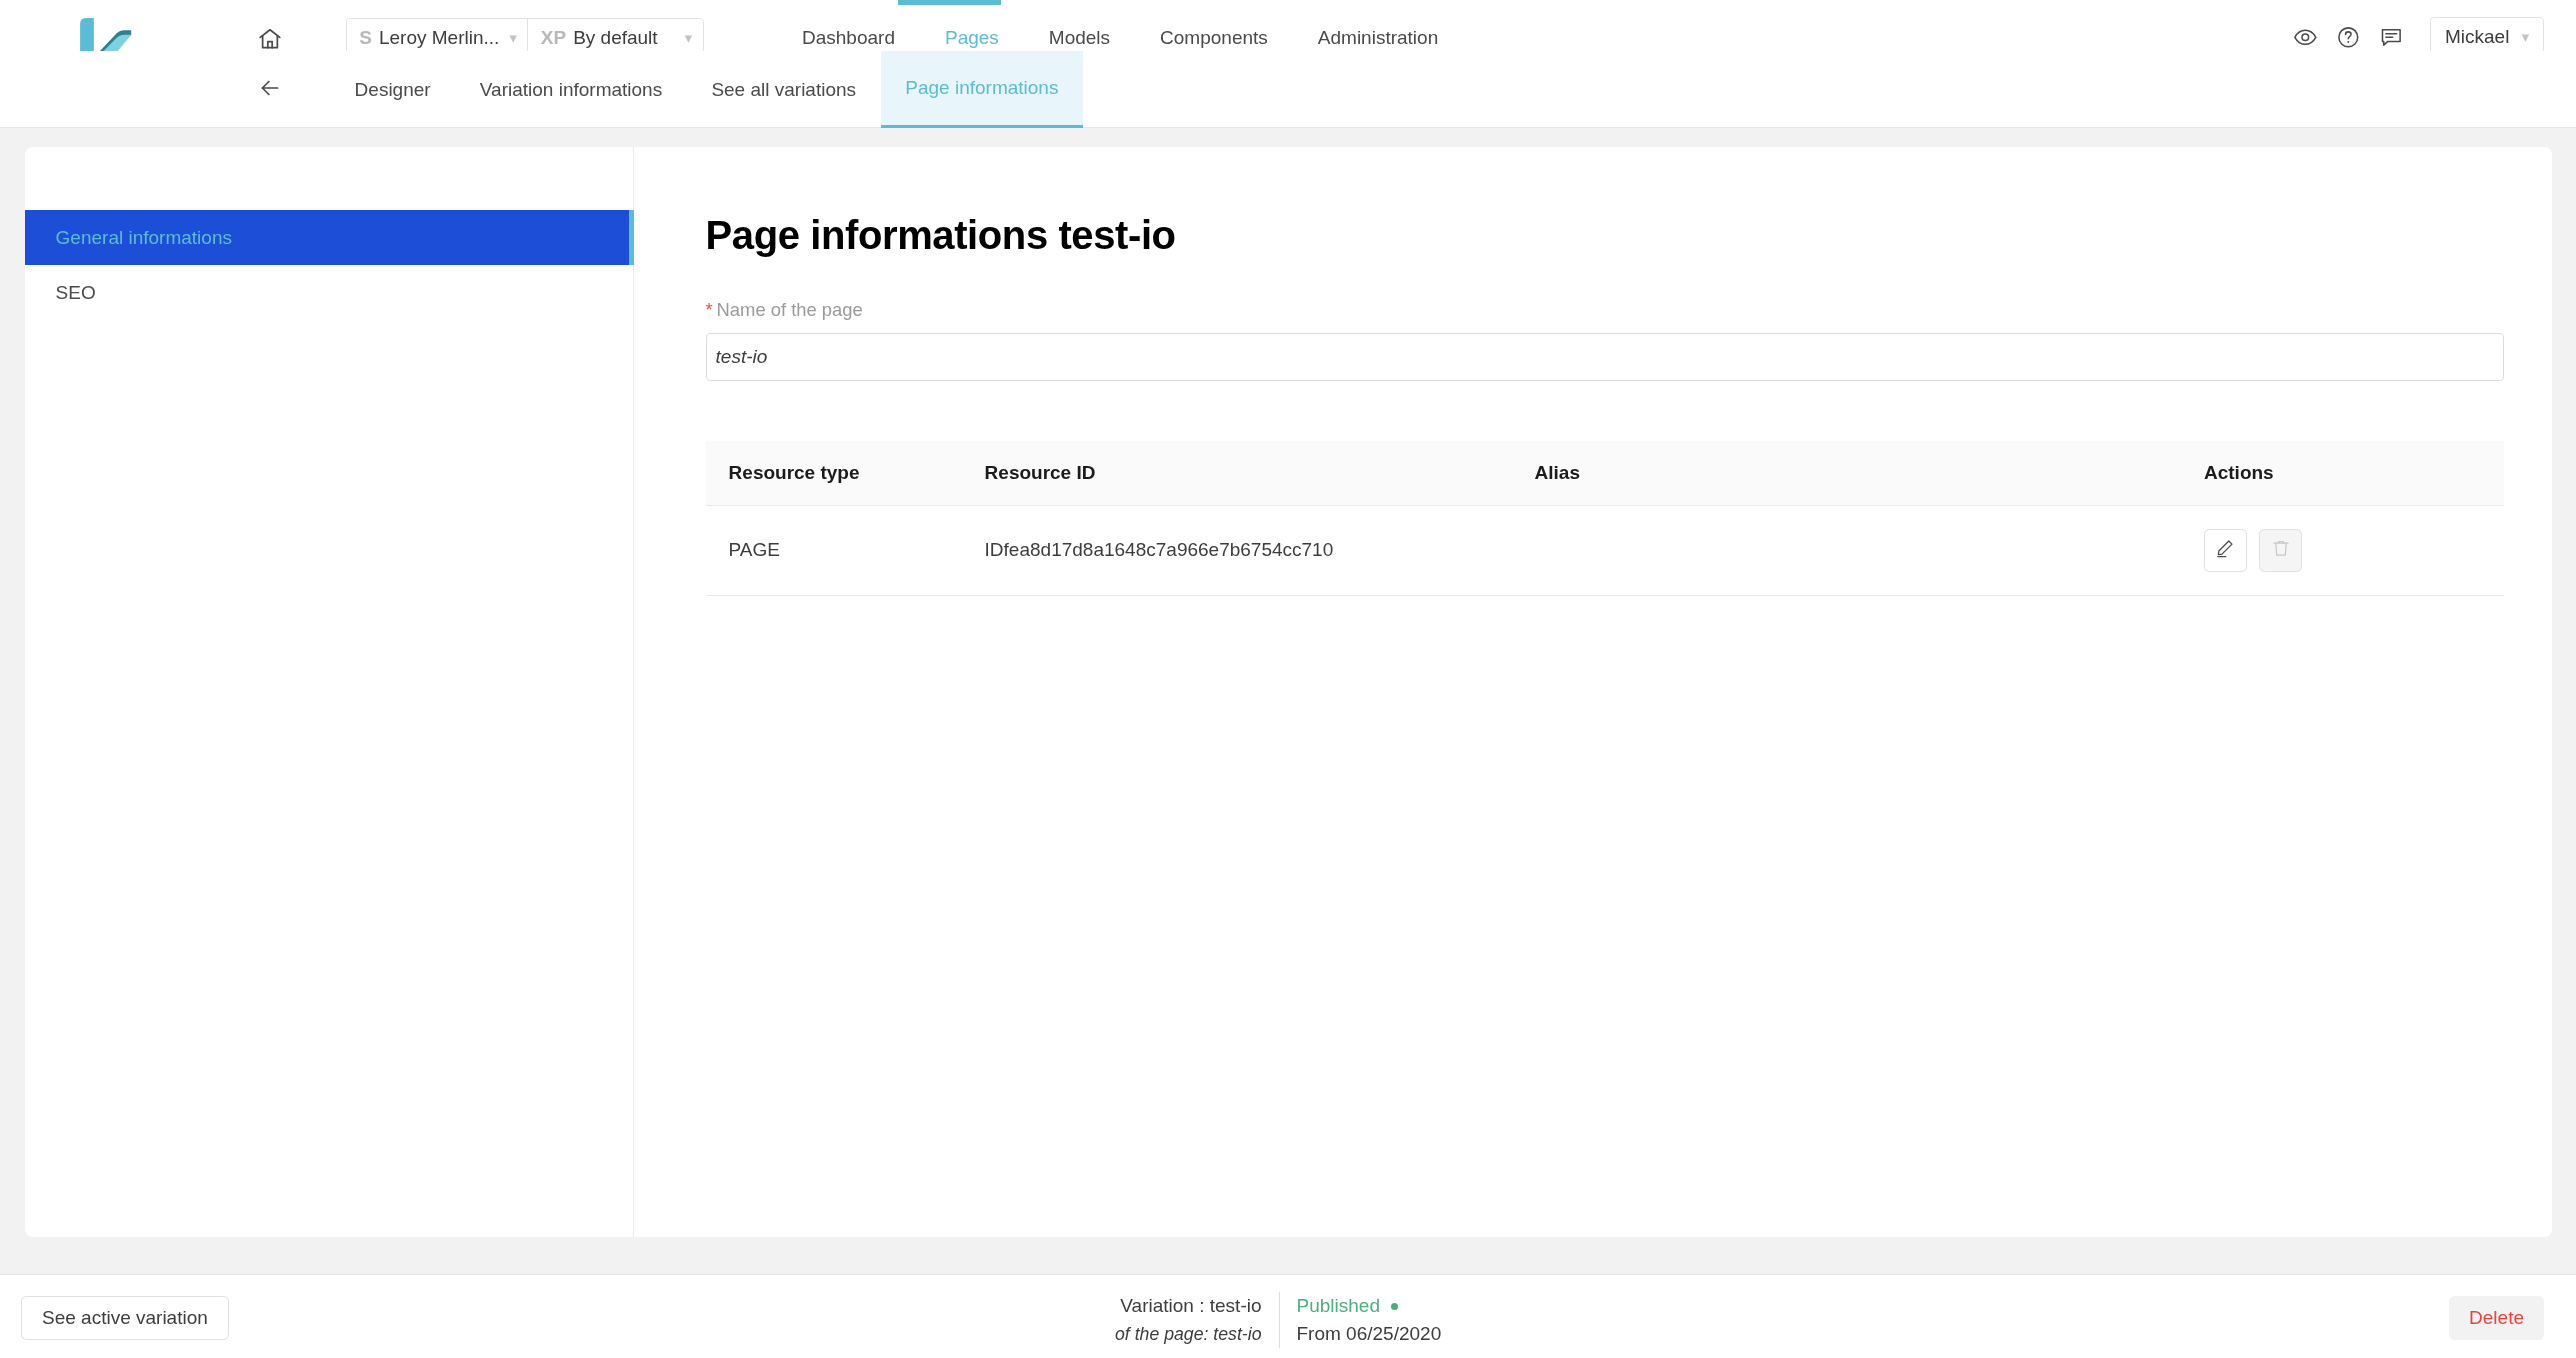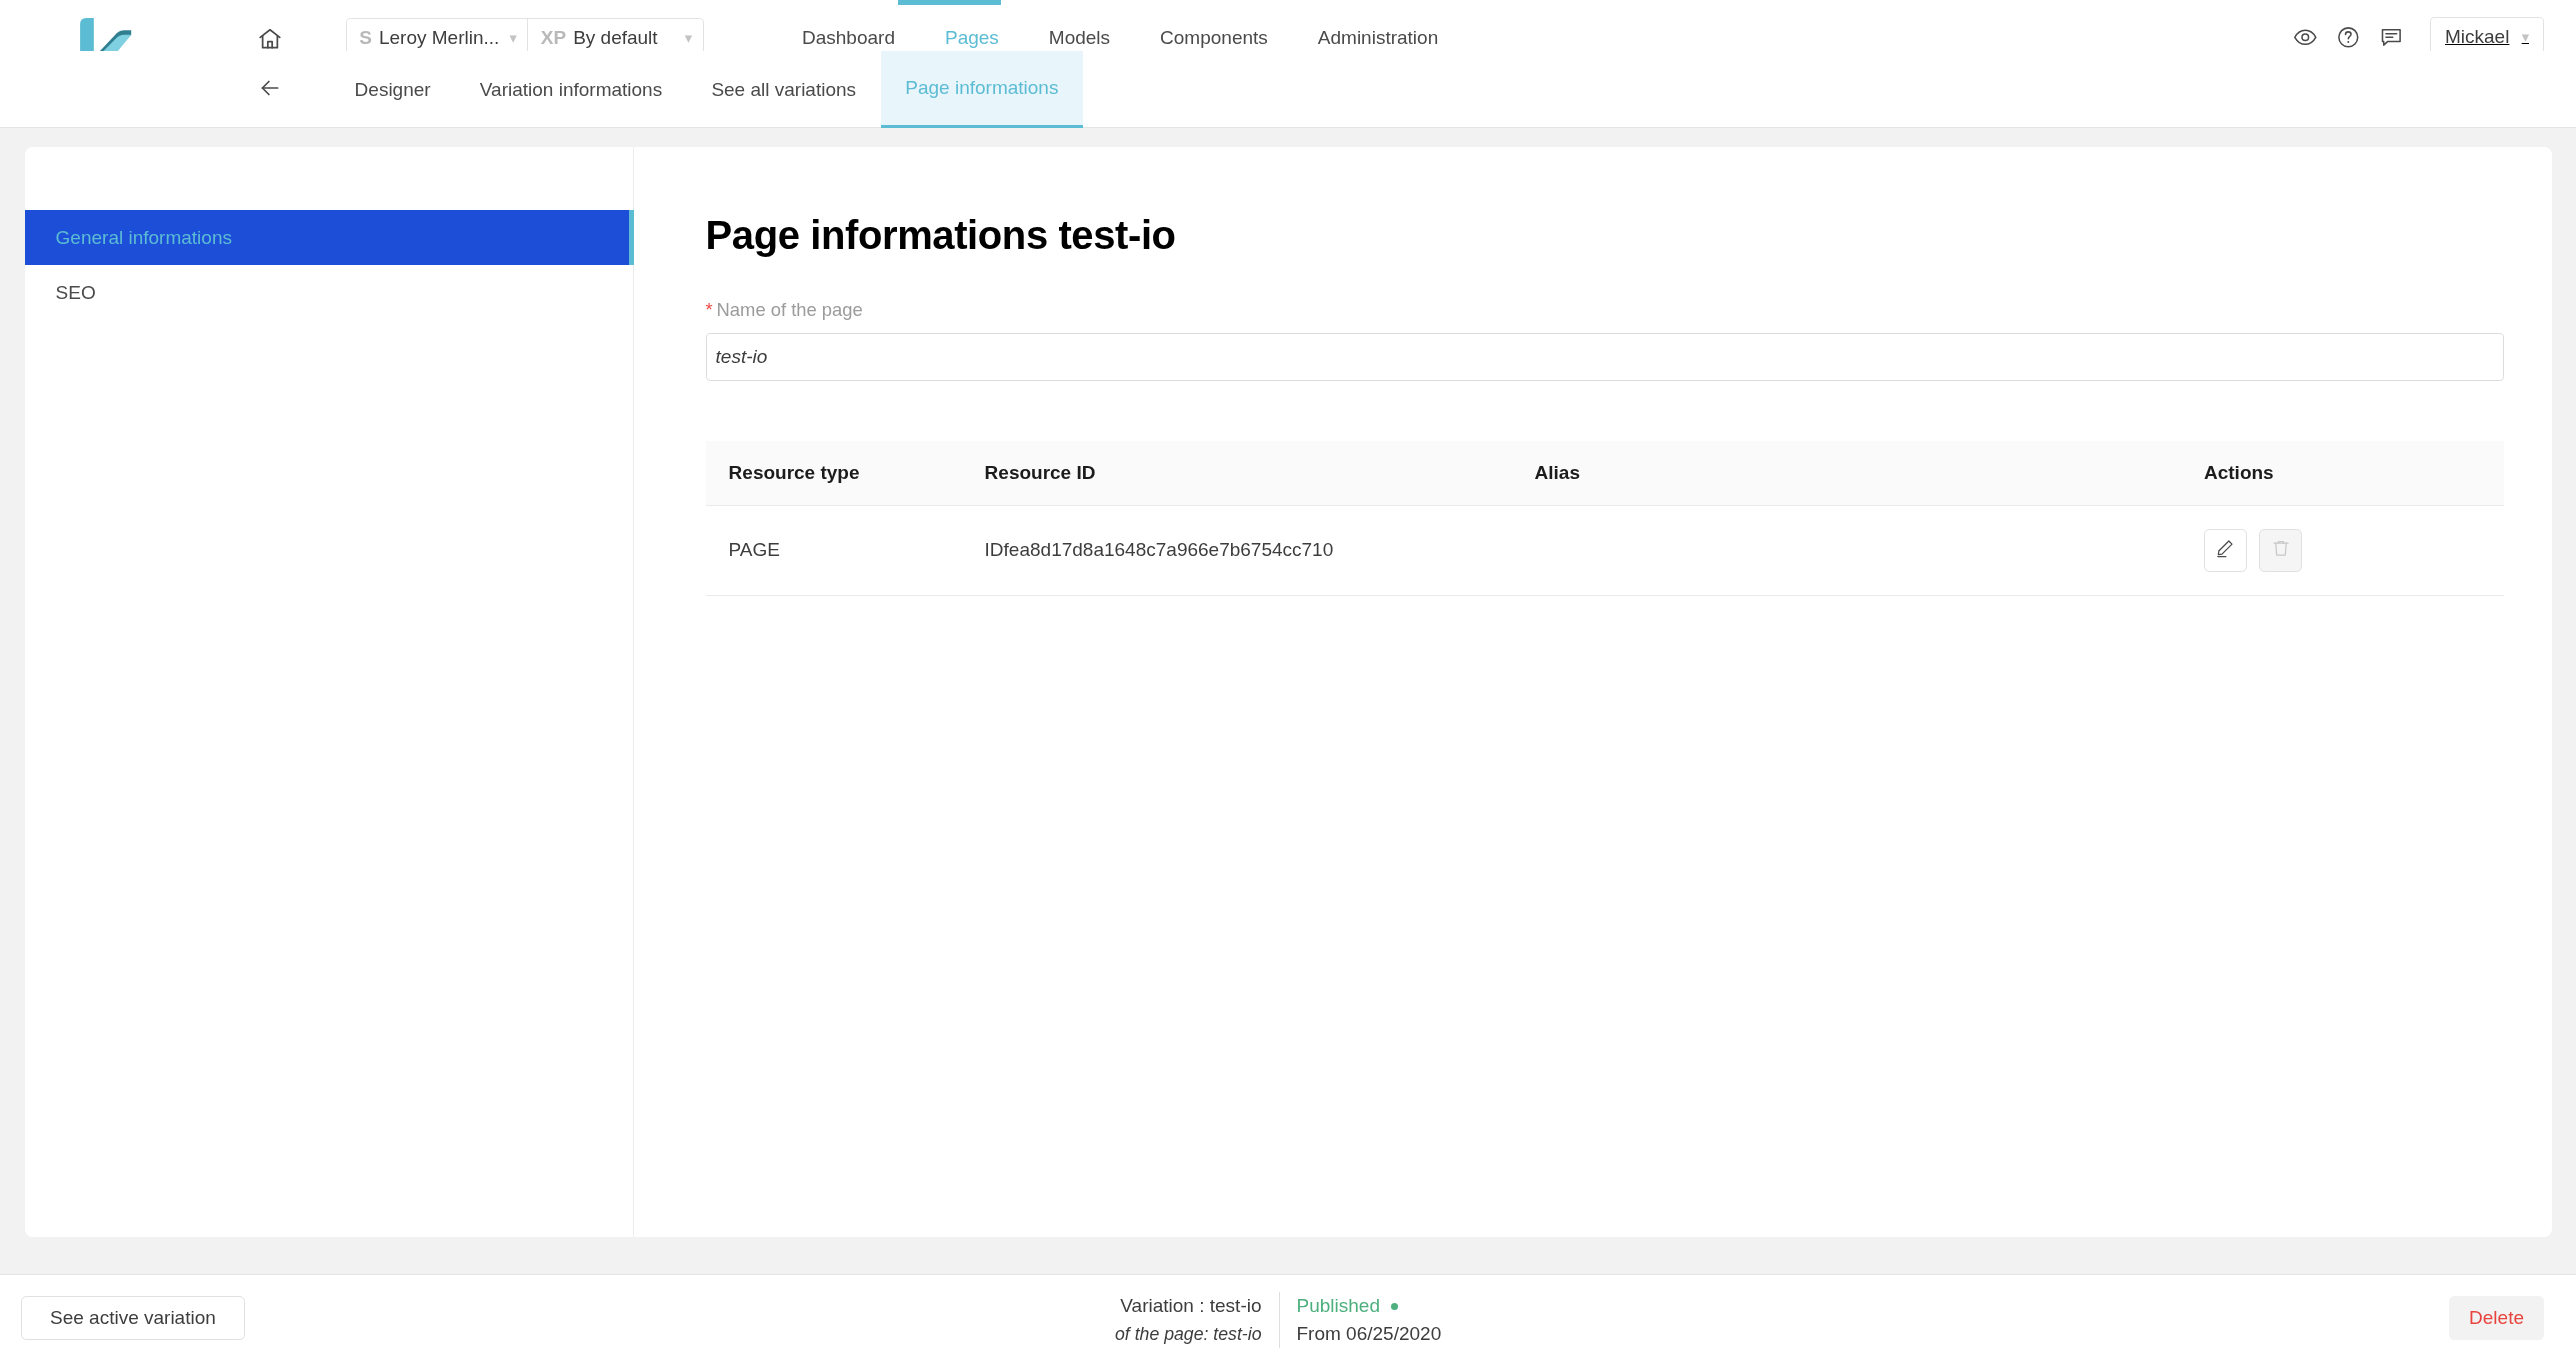--- a/index.html
+++ b/index.html
@@ -60,21 +60,21 @@
     display: flex; align-items: center;
     font-size: 19px; color: #4a4a4a; cursor: pointer;
     white-space: nowrap;
     text-align: right;
   }
   .pnav-item.active { color: #5cbcd4; }
 
   
   #topright {
     position: absolute; right: 32px; top: 15.4px;
-    display: flex; align-items: center; gap: 0; text-decoration: underline;
+    display: flex; align-items: center; gap: 0;
   }
   .tr-icon {
     width: 43px; height: 43px;
     display: flex; align-items: center; justify-content: center;
     cursor: pointer;
   }
   #user-menu {
     margin-left: 17px;
     display: flex; align-items: center; gap: 12.3px;
     height: 40px; padding: 0 14px;
@@ -190,21 +190,21 @@
   .icon-btn.disabled { background: #f5f5f5; cursor: default; }
 
   
   #footer {
     position: absolute; left: 0; bottom: 0; width: 2576px; height: 84px;
     background: #ffffff;
     border-top: 0.8px solid #e4e4e4;
   }
   #see-active-variation {
     position: absolute; left: 21px; top: 21px;
-    height: 44px; padding: 0 28px;
+    height: 44px; padding: 0 20px;
     border: 0.8px solid #e0e0e0; border-radius: 5.4px;
     background: #fff;
     font-size: 19px; color: #3d3d3d; cursor: pointer;
     font-family: "Liberation Sans", sans-serif;
     display: flex; align-items: center;
   }
   #footer-status {
     position: absolute; left: 1115px; top: 17px;
     display: flex; align-items: stretch; gap: 0;
   }

